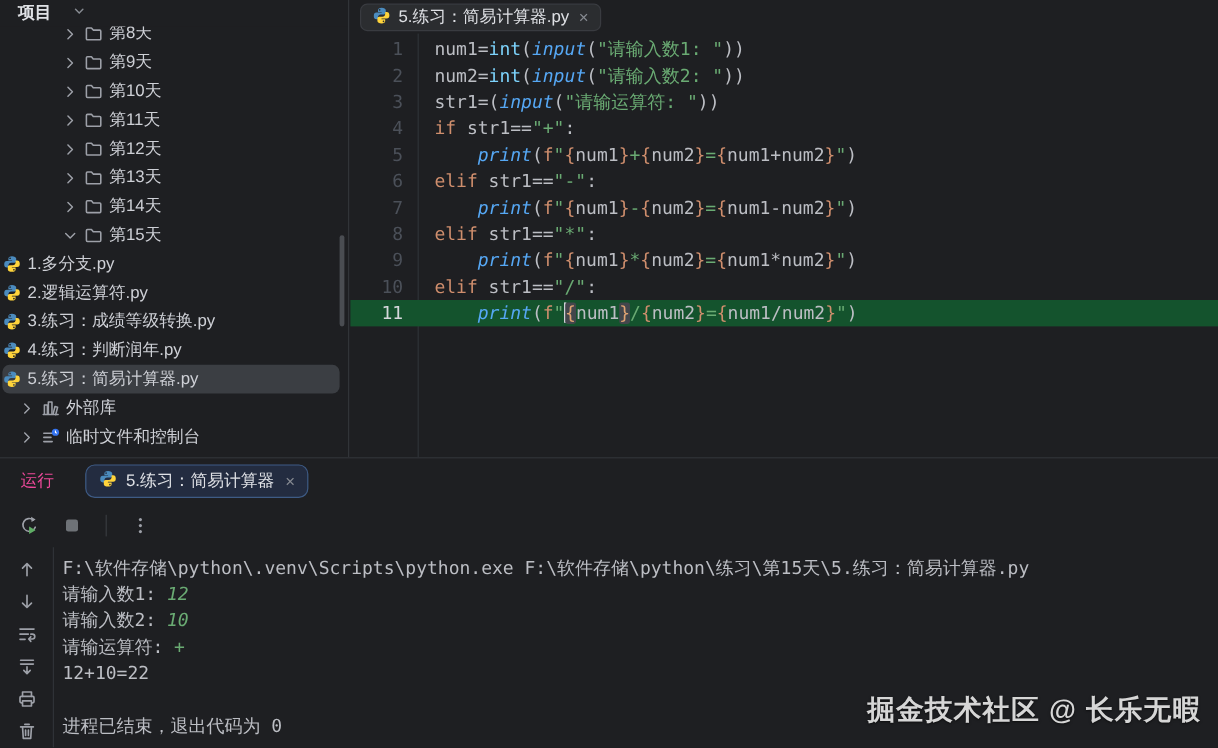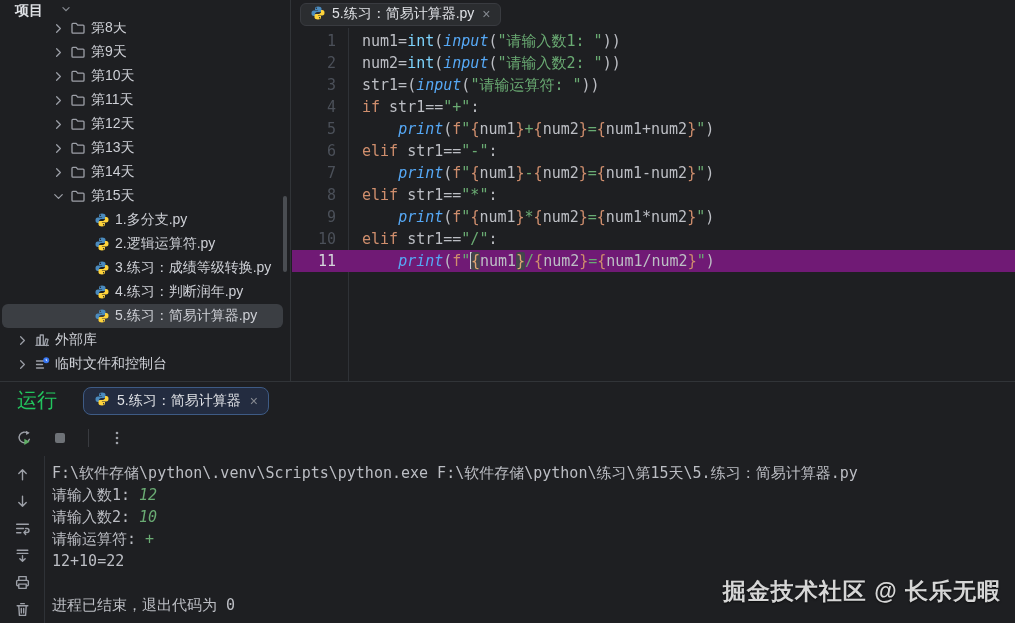--- a/index.html
+++ b/index.html
@@ -20,52 +20,52 @@
   #project-header .title { font-weight:bold; color:#DFE1E5; font-size:14px; }
   #tree { position:absolute; left:0; top:16px; right:0; }
   .trow { height:24px; display:flex; align-items:center; font-size:14px; color:#CED0D6;
     white-space:nowrap; position:relative; }
   .trow .sel-bg { position:absolute; left:2px; right:7px; top:0; bottom:0;
     background:#3B3E43; border-radius:6px; }
   .trow > * { position:relative; }
   .trow .chev { width:20px; display:inline-flex; justify-content:center; }
   .trow .ticon { width:20px; display:inline-flex; justify-content:center; margin-right:3px; }
   .ind-folder { padding-left:48px; }
-  .ind-file   { padding-left:92px; }
+  .ind-file   { }
   .ind-root   { padding-left:12px; }
   #tree-scrollthumb { position:absolute; right:3px; top:196px; width:4px; height:76px;
     background:#4A4D52; border-radius:2px; z-index:6; }
 
   
   #editor { position:absolute; left:292px; top:0; right:0; height:381px; }
   #tabbar { height:28px; display:flex; align-items:center; padding-left:8px; }
   .tab-chip { display:flex; align-items:center; gap:6px; height:23px; padding:0 9px;
     background:#2B2D30; border:1px solid #393B40; border-radius:6px; font-size:14px; color:#DFE1E5; }
   .tab-close { color:#868A91; font-size:14px; margin-left:2px; cursor:default; }
   #code-area { position:absolute; left:0; top:28px; right:0; bottom:0; font-size:15px; line-height:22px; }
   #gutter-divider { position:absolute; left:56px; top:0; bottom:0; width:1px; background:#2F3237; }
   .cline { position:absolute; left:0; right:0; height:22px; }
-  .cline.current { background:#701a75; }
+  .cline.current { background:#14532d; }
   .lnum { position:absolute; left:0; width:44px; text-align:right; color:#4B5059; }
   .lnum.current { color:#D5D7DB; }
   .ctext { position:absolute; left:70px; white-space:pre; }
   .seg-d { color:#BCBEC4; }
   .seg-k { color:#CF8E6D; }
   .seg-t { color:#7dd3fc; }
   .seg-b { color:#56A8F5;font-style:italic; }
   .seg-s { color:#6AAB73; }
   .seg-br { color:#CF8E6D; }
   .seg-brh { color:#E0A473; background:#43464C; border-radius:2px; }
   .caret { display:inline-block; width:1.5px; height:17px; background:#CED0D6;
     vertical-align:-3px; margin:0 -1px 0 0; }
 
   
   #run-panel { position:absolute; left:0; top:381px; right:0; bottom:0; border-top:1px solid #313438; }
   #run-header { height:37px; display:flex; align-items:center; padding-left:17px; gap:26px; }
-  #run-header .title { font-size:20px; color:#22c55e; }
+  #run-header .title { font-size:14px; color:#ec4899; }
   .run-chip { display:flex; align-items:center; gap:7px; height:28px; padding:0 10px;
     background:#232C40; border:1px solid #3E5B85; border-radius:8px; font-size:14px; color:#DFE1E5; }
   #run-toolbar { height:37px; display:flex; align-items:center; padding-left:12px; gap:12px; }
   .tb-sep { width:1px; height:18px; background:#393B40; margin:0 4px; }
   .icon-btn { width:24px; height:24px; display:flex; align-items:center; justify-content:center; border-radius:4px; }
 
   #console { position:absolute; left:0; top:74px; right:0; bottom:0; }
   #console-strip { position:absolute; left:0; top:0; bottom:0; width:45px;
     border-right:1px solid #2F3237; display:flex; flex-direction:column; align-items:center;
     padding-top:6px; gap:3px; }

